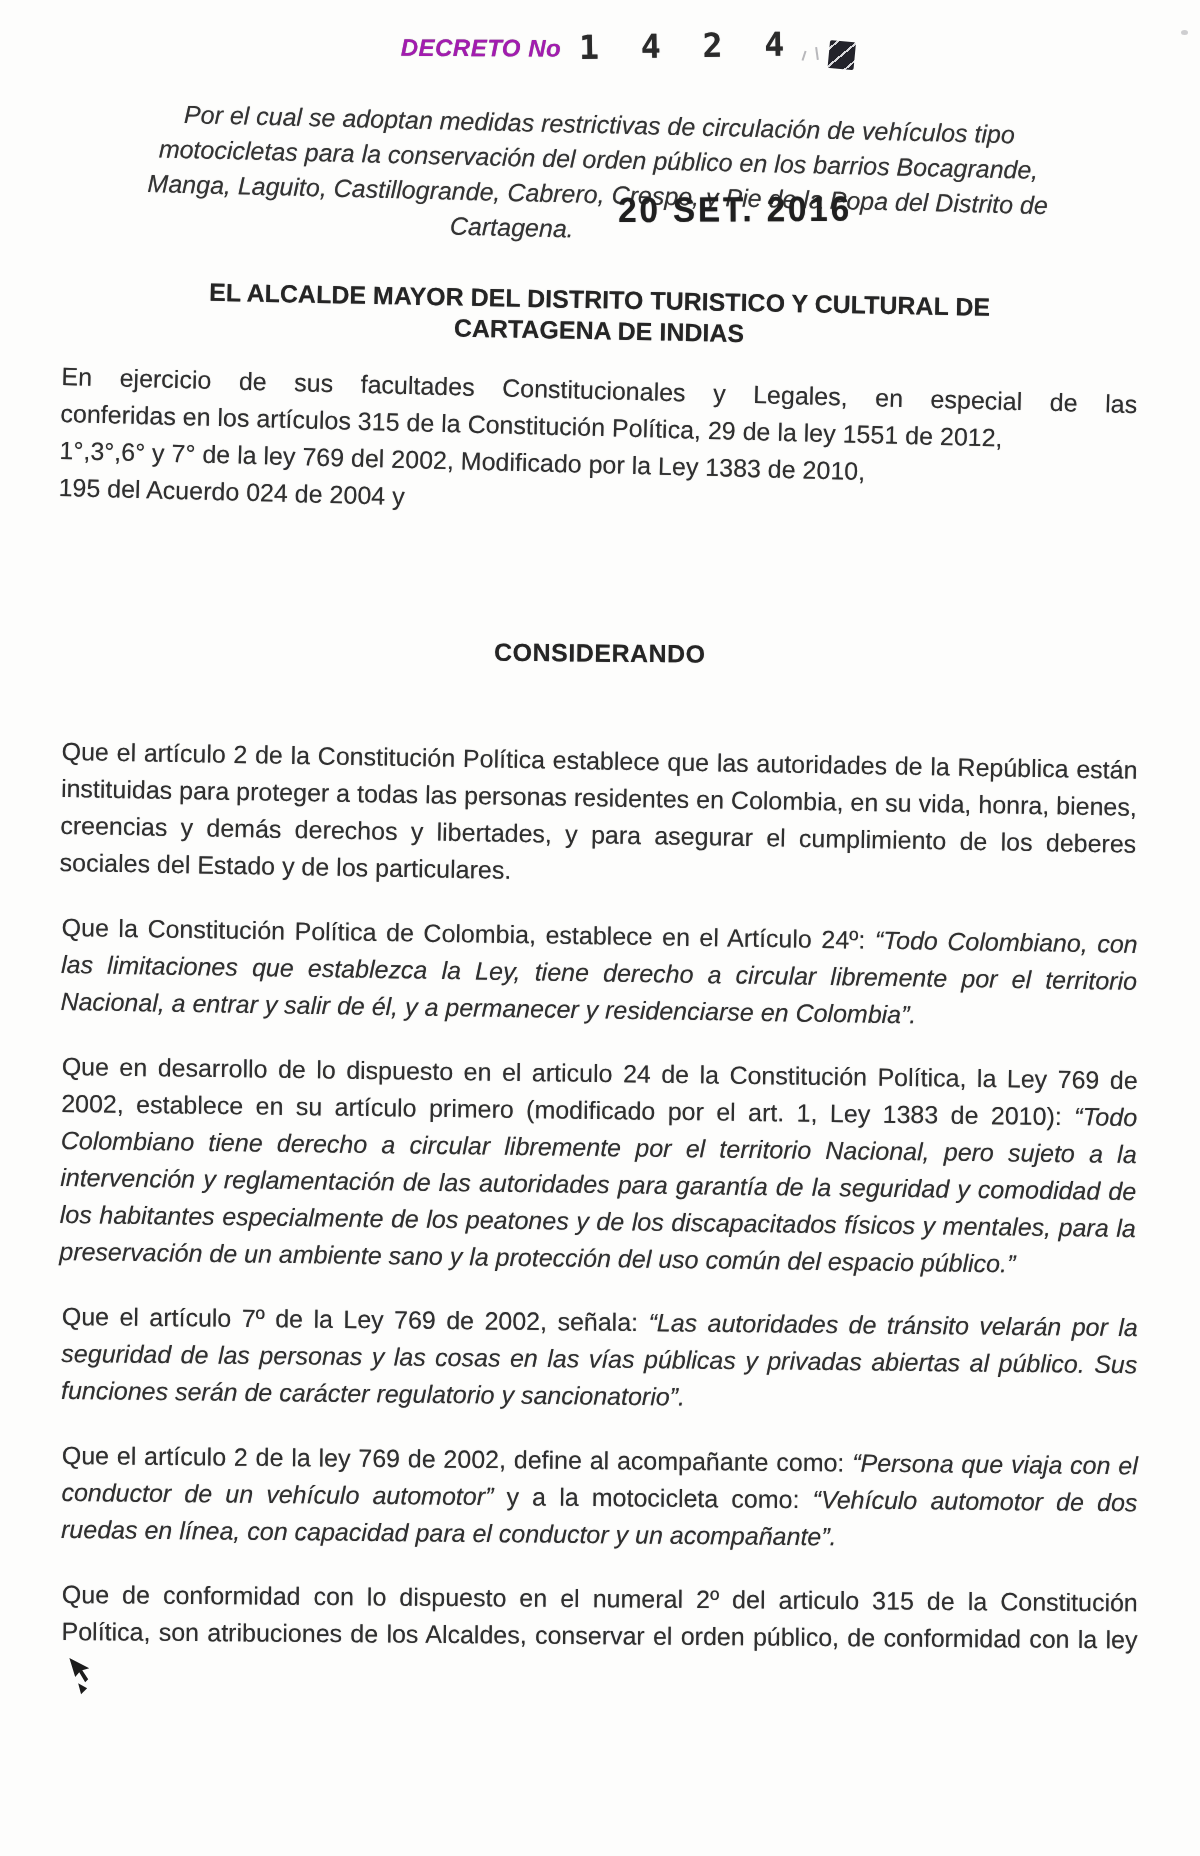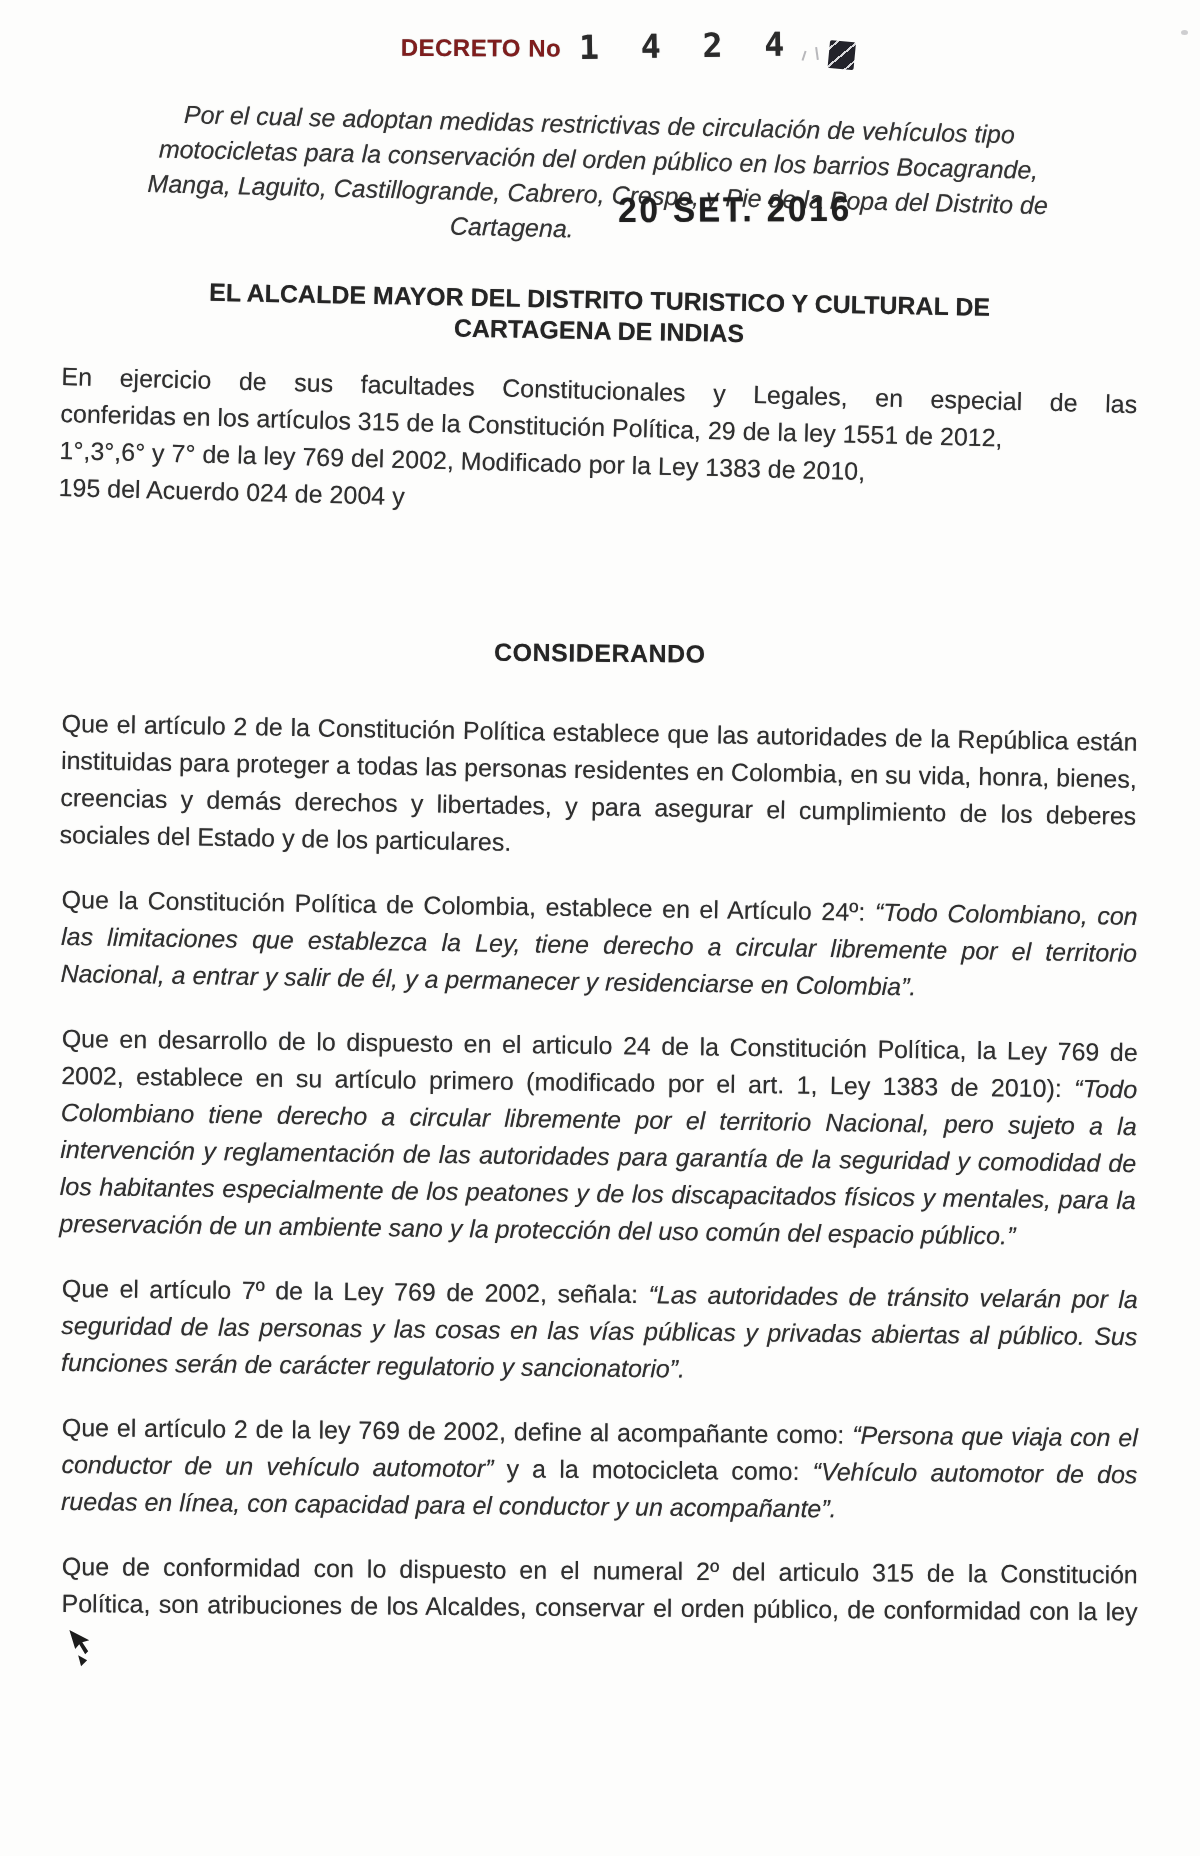--- a/index.html
+++ b/index.html
@@ -22,21 +22,22 @@
     display: flex;
     align-items: baseline;
     justify-content: center;
     transform: translateX(28px) rotate(0.3deg);
     height: 46px;
   }
   .t-label {
     font-weight: bold;
     font-size: 24px;
     letter-spacing: 0.5px;
-    color: #7f1d1d;
+    color: #a21caf;
+    font-style: italic;
   }
   .t-number {
     font-family: "DejaVu Sans Mono", monospace;
     font-weight: bold;
     font-size: 33px;
     letter-spacing: 11px;
     margin-left: 18px;
     color: #2b2b2b;
     display: inline-block;
     transform: rotate(-1.2deg);
@@ -116,21 +117,21 @@
     text-align: center;
     font-weight: bold;
     font-size: 25px;
     letter-spacing: 0.5px;
     color: #252525;
     transform: rotate(0.5deg);
     transform-origin: left top;
   }
 
   
-  .body { margin-top: 42px; }
+  .body { margin-top: 70px; }
   .body-p {
     margin: 0 0 28px 0;
     font-size: 25px;
     line-height: 37px;
     text-align: justify;
     transform-origin: left top;
   }
   .body-p .i { font-style: italic; }
   .r10 { transform: rotate(1.0deg); }
   .r09 { transform: rotate(0.9deg); }

